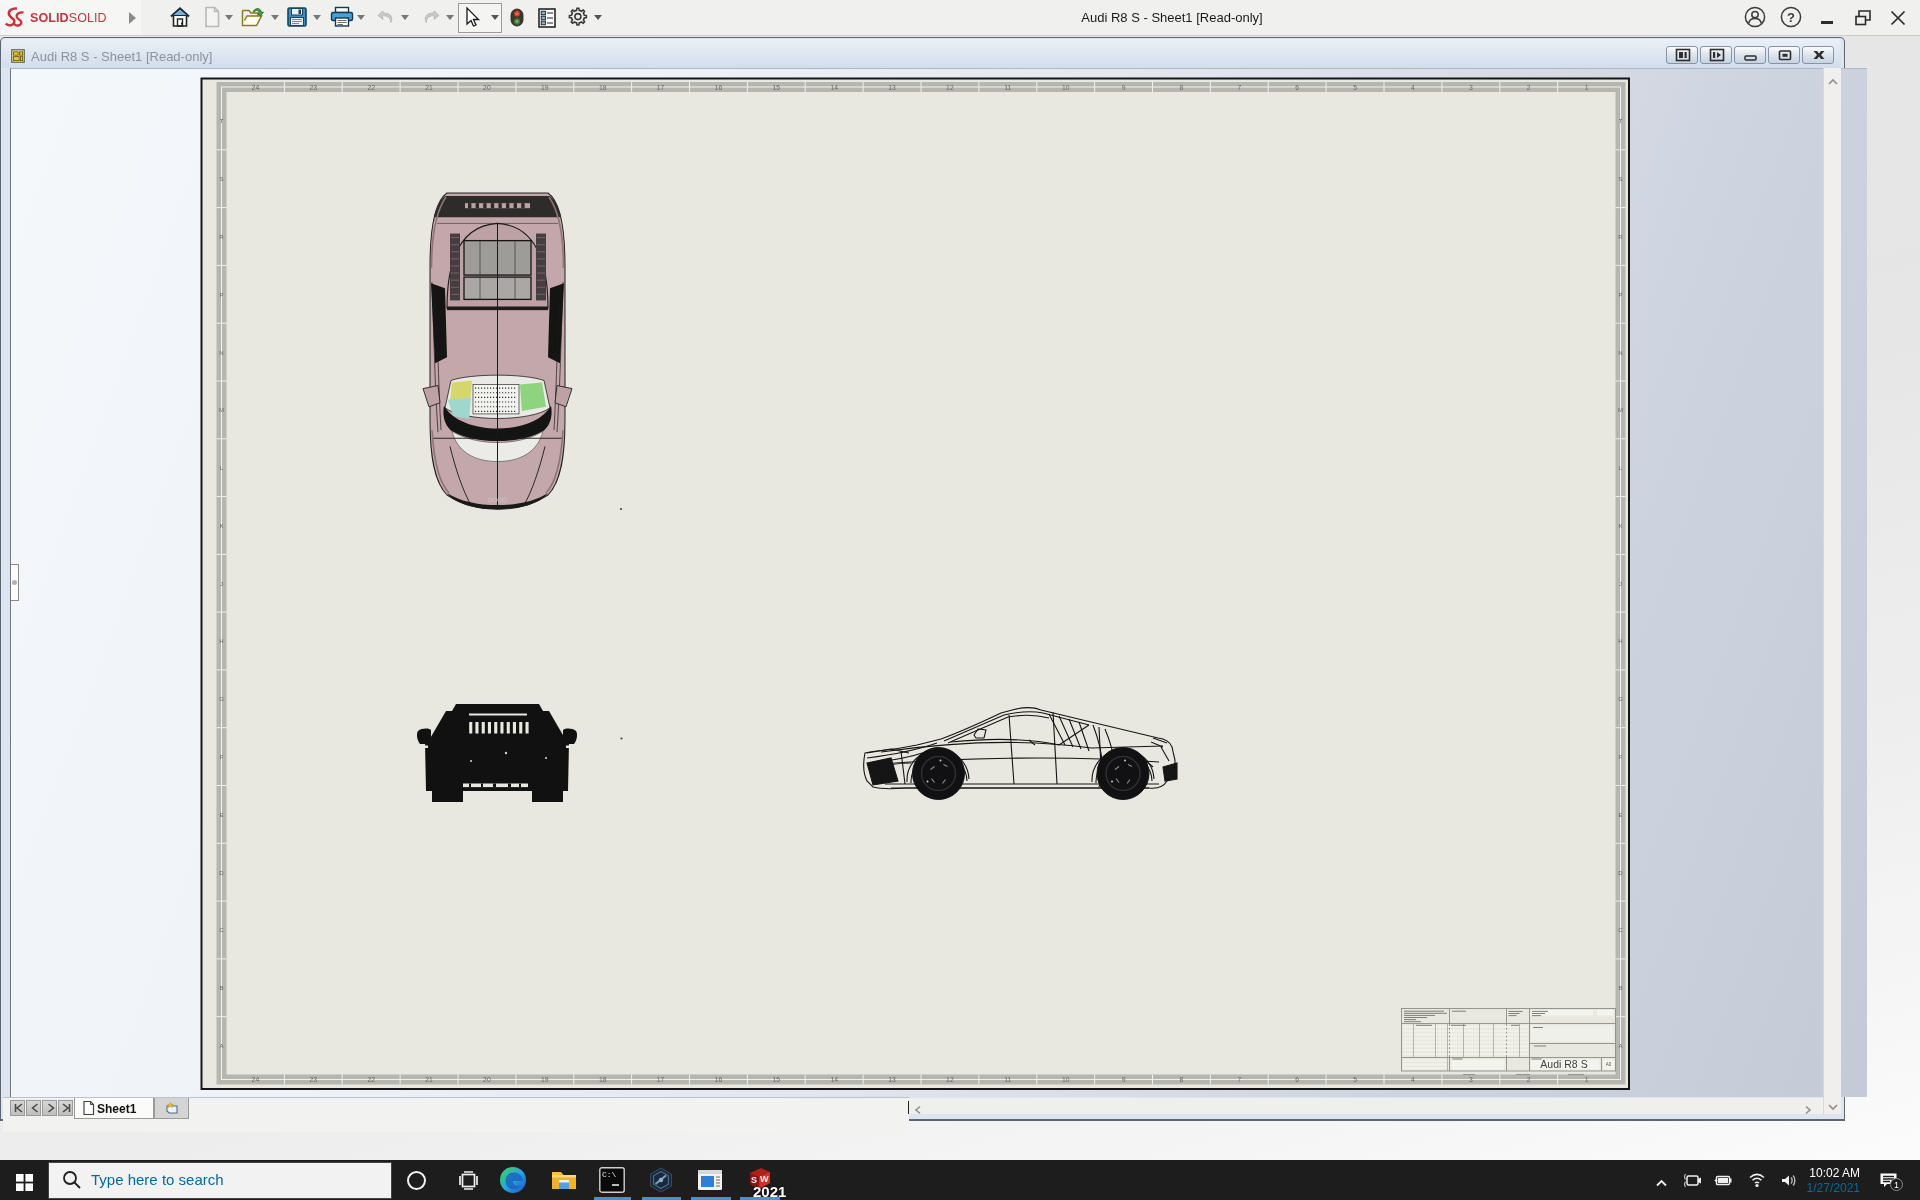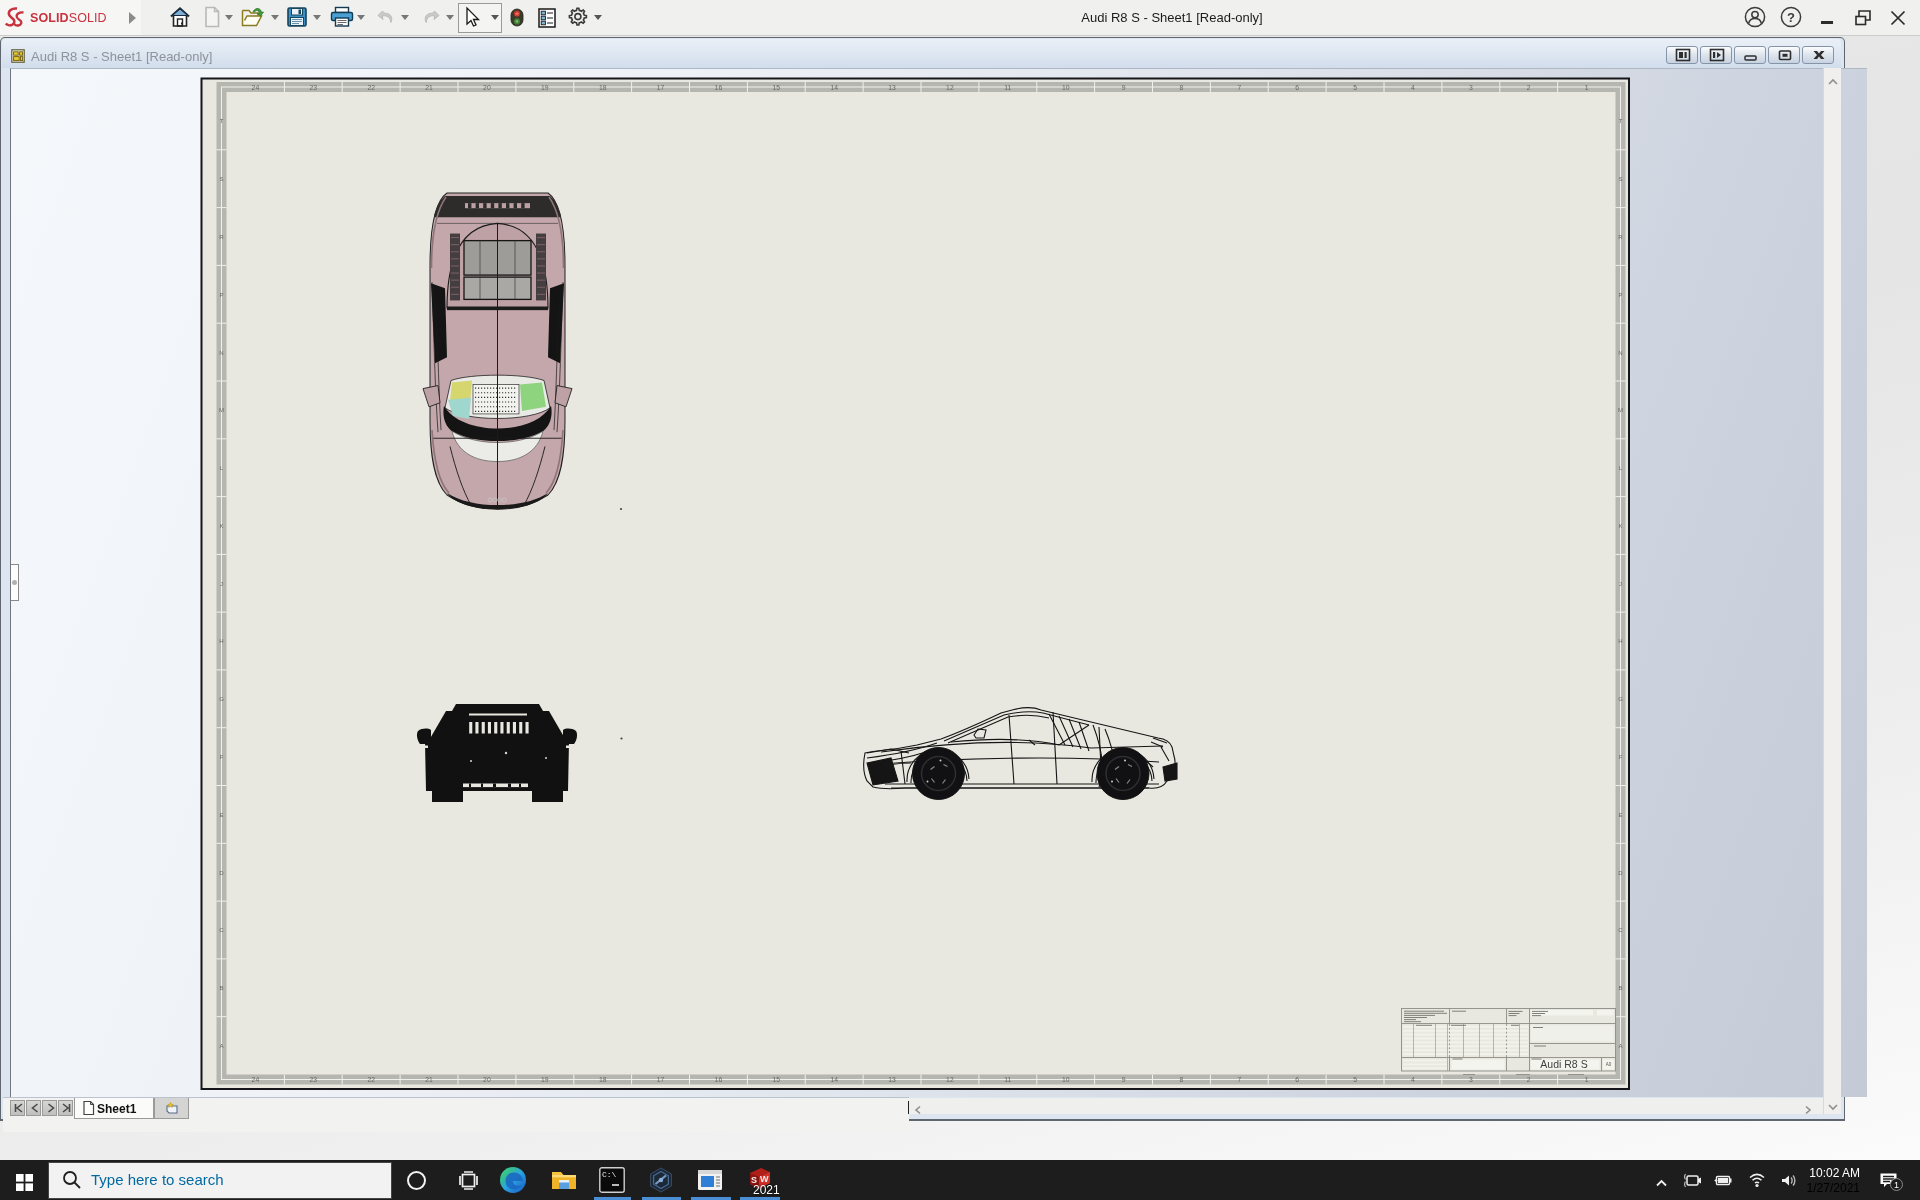--- a/index.html
+++ b/index.html
@@ -483,21 +483,21 @@
       <rect x="4" y="9" width="13" height="11" fill="#2f7fd6"></rect>
       <path d="M19 10 L23 10 M19 13 L23 13 M19 16 L23 16 M19 19 L23 19" stroke="#9a9a9a" stroke-width="1.4"></path>
     </svg></div>
 <div class="abs" style="left:746px;top:1166px"><svg width="26" height="26" viewBox="0 0 26 26" style="">
       <path d="M4 7 L15 2 L24 6 L24 17 L13 23 L4 18 Z" fill="#b02018"></path>
       <path d="M4 7 L13 11 L13 23 L4 18 Z" fill="#8c1410"></path>
       <path d="M13 11 L24 6 L24 17 L13 23 Z" fill="#d03028"></path>
       <text x="5" y="17" font-size="9" font-weight="bold" fill="#f0f0f0" font-family="Liberation Sans">S</text>
       <text x="14" y="16" font-size="9" font-weight="bold" fill="#f0f0f0" font-family="Liberation Sans">W</text>
     </svg></div>
-<div class="abs" style="left:753px;top:1183px;font-size:12px;font-weight:normal;color:#fff;text-shadow:0 0 2px #000">2021</div>
+<div class="abs" style="left:753px;top:1183px;font-size:15px;font-weight:bold;color:#fff;text-shadow:0 0 2px #000">2021</div>
 <div class="abs" style="left:594px;top:1197px;width:37px;height:3px;background:#4a8fd6"></div>
 <div class="abs" style="left:642px;top:1197px;width:39px;height:3px;background:#4a8fd6"></div>
 <div class="abs" style="left:691px;top:1197px;width:40px;height:3px;background:#4a8fd6"></div>
 <div class="abs" style="left:740px;top:1197px;width:40px;height:3px;background:#4a8fd6"></div>
 <div class="abs" style="left:1655px;top:1175px"><svg width="13" height="12" viewBox="0 0 13 12" style="">
       <path d="M2 8.5 L6.5 4 L11 8.5" fill="none" stroke="#efefef" stroke-width="1.8"></path>
     </svg></div>
 <div class="abs" style="left:1684px;top:1172px"><svg width="18" height="17" viewBox="0 0 18 17" style="">
       <rect x="3" y="4" width="11" height="9" rx="1.5" fill="none" stroke="#efefef" stroke-width="1.5"></rect>
       <path d="M14 7 L17 5.5 L17 11.5 L14 10 Z" fill="#efefef"></path>
@@ -511,17 +511,17 @@
     </svg></div>
 <div class="abs" style="left:1748px;top:1171px"><svg width="18" height="17" viewBox="0 0 18 17" style="">
       <path d="M2 6.5 C6.5 2.5 11.5 2.5 16 6.5 M4.5 9.3 C7.5 6.6 10.5 6.6 13.5 9.3 M7 12 C8.3 10.9 9.7 10.9 11 12" fill="none" stroke="#efefef" stroke-width="1.5"></path>
       <circle cx="9" cy="14.5" r="1.6" fill="#efefef"></circle>
     </svg></div>
 <div class="abs" style="left:1780px;top:1172px"><svg width="17" height="17" viewBox="0 0 17 17" style="">
       <path d="M2 7 L5 7 L9 3.5 L9 13.5 L5 10 L2 10 Z" fill="#efefef"></path>
       <path d="M11 5.5 C12.5 7 12.5 10 11 11.5 M13 3.5 C15.5 6 15.5 11 13 13.5" fill="none" stroke="#b8b8b8" stroke-width="1.4"></path>
     </svg></div>
 <div class="abs" style="left:1802px;top:1166px;width:58px;height:13px;font-size:12px;color:#fff;text-align:right">10:02 AM</div>
-<div class="abs" style="left:1802px;top:1181px;width:58px;height:13px;font-size:12px;color:#000000;text-align:right">1/27/2021</div>
+<div class="abs" style="left:1802px;top:1181px;width:58px;height:13px;font-size:12px;color:#0369a1;text-align:right">1/27/2021</div>
 <div class="abs" style="left:1879px;top:1172px"><svg width="19" height="16" viewBox="0 0 19 16" style="">
       <path d="M1.5 1.5 L17.5 1.5 L17.5 12 L8 12 L5 15 L5 12 L1.5 12 Z" fill="#fff"></path>
       <path d="M4 4.5 L15 4.5 M4 7 L15 7 M4 9.5 L11 9.5" stroke="#1d1d1d" stroke-width="1.3"></path>
     </svg></div>
 <div class="abs" style="left:1890px;top:1178px;width:13px;height:13px;border-radius:50%;border:1px solid #8a8a8a;background:#1d1d1d;color:#fff;font-size:9px;text-align:center;line-height:12px">1</div>
 </body></html>

